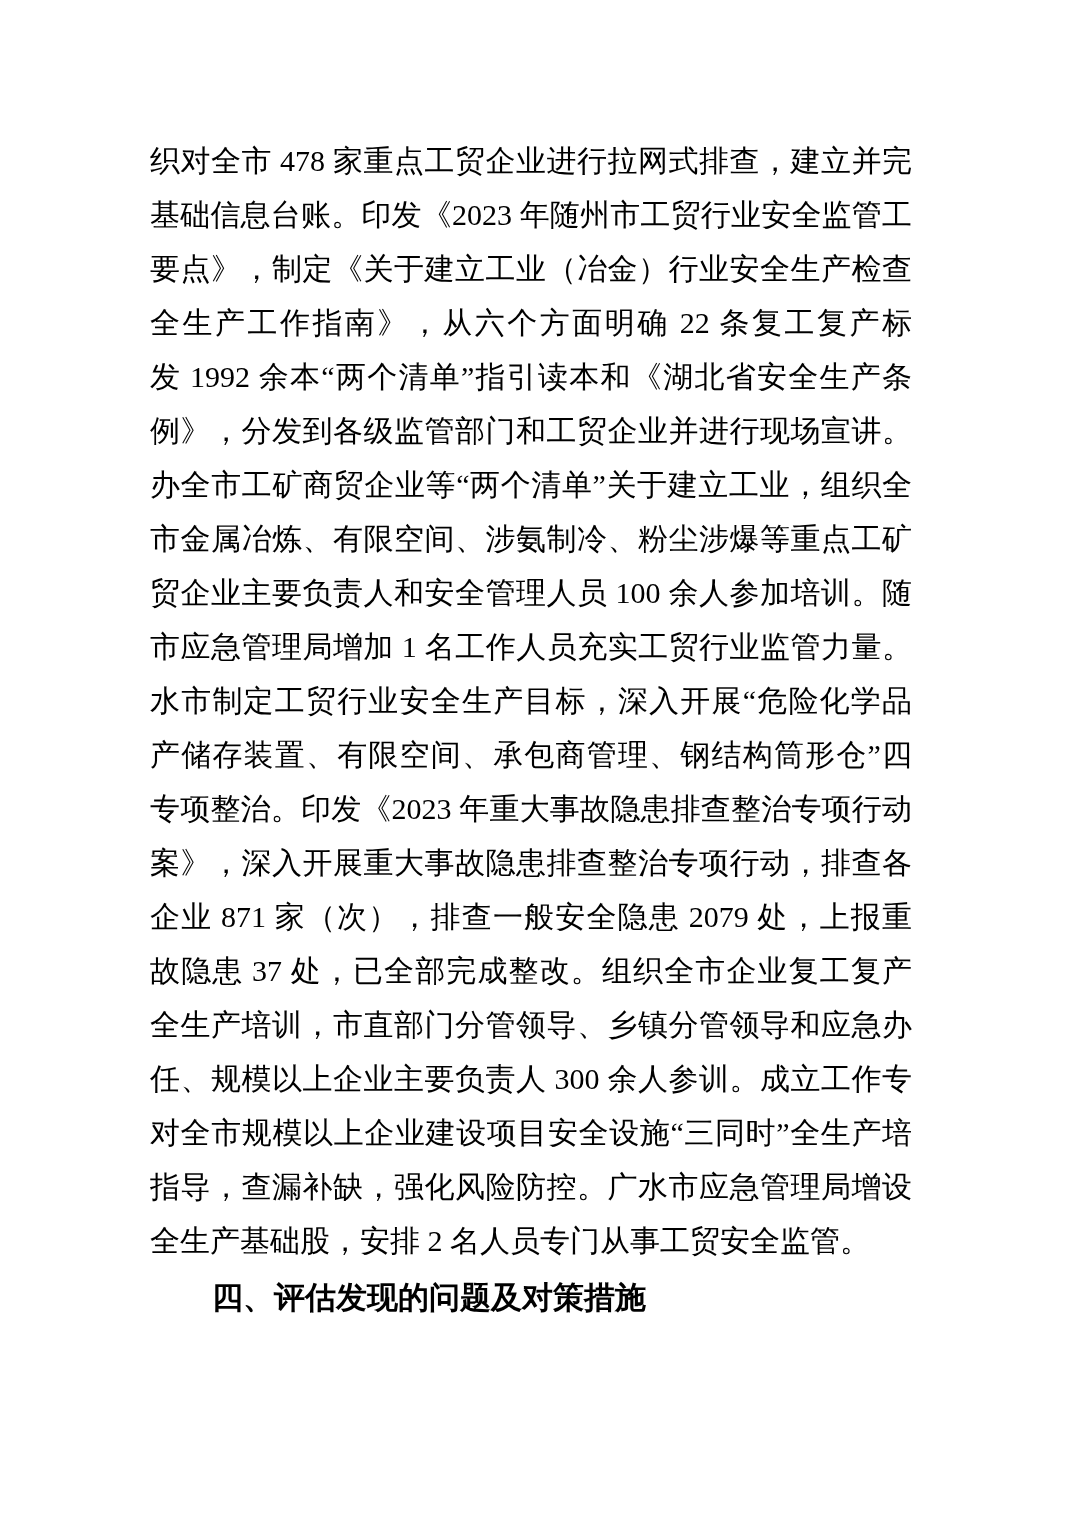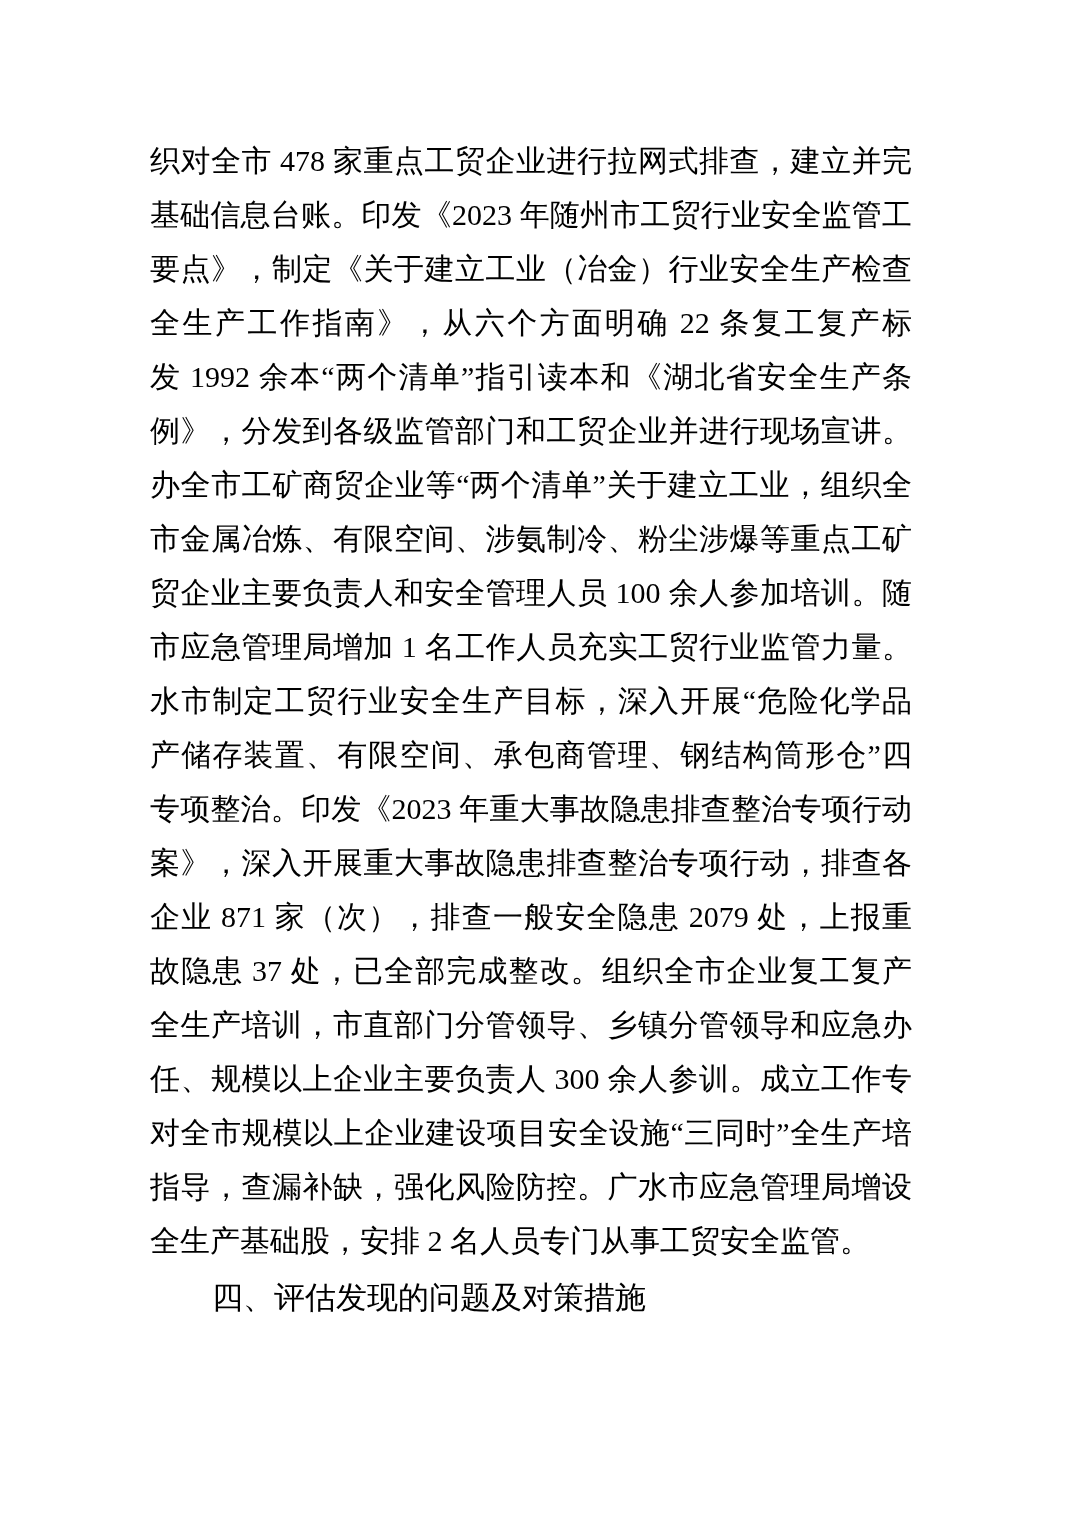--- a/index.html
+++ b/index.html
@@ -38,21 +38,21 @@
   }
   .line.last {
     text-align: center;
     text-align-last: left;
   }
   .heading {
     margin: 0;
     padding: 0 0 0 62px;
     font-family: "Liberation Sans", "DejaVu Sans", sans-serif;
     font-size: 31px;
-    font-weight: normal;
+    font-weight: bold;
     color: #000000;
     line-height: 60px;
     height: 60px;
     text-align: left;
   }
 </style>
 </head>
 <body>
 
 <div class="page">

